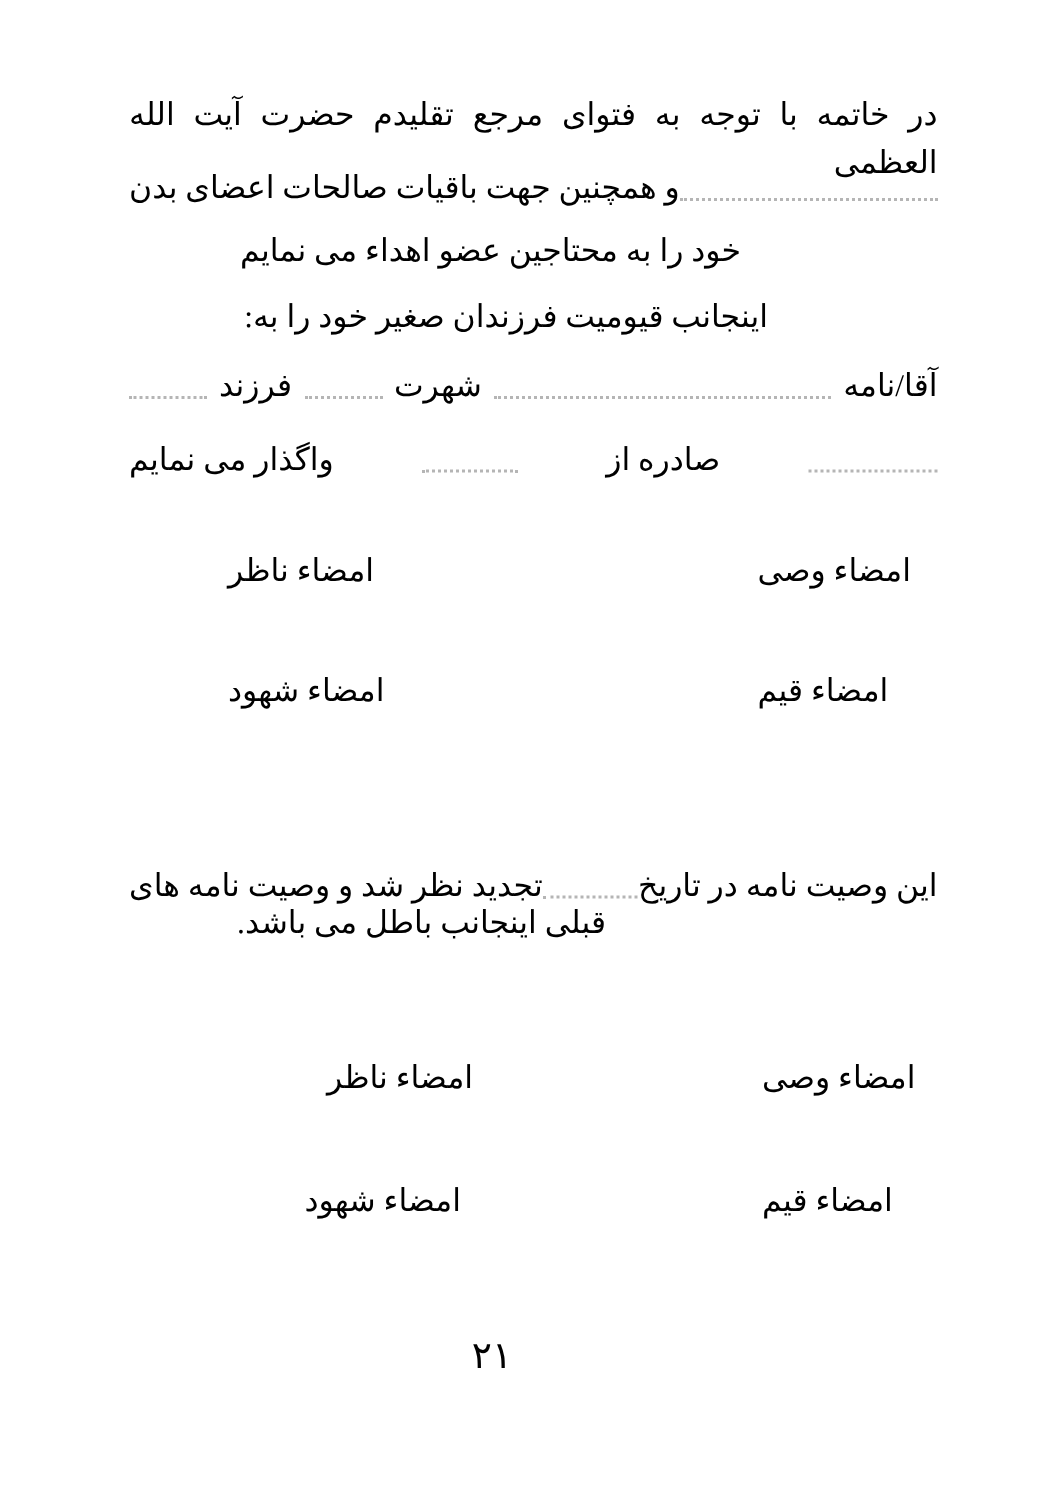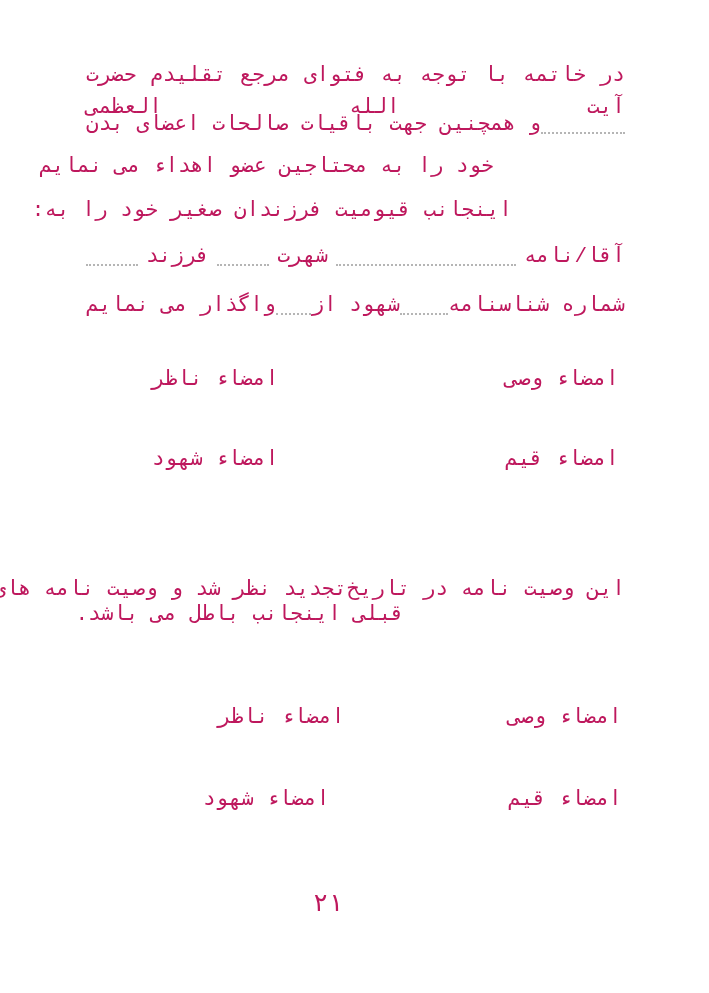--- a/index.html
+++ b/index.html
@@ -5,23 +5,23 @@
   html, body {
     margin: 0;
     padding: 0;
     background: #ffffff;
   }
   .page {
     position: relative;
     width: 656px;
     height: 993px;
     background: #ffffff;
-    font-family: Liberation Mono, monospace;
+    font-family: Liberation Serif, serif;
     font-size: 21px;
-    color: #be185d;
+    color: #000000;
     direction: rtl;
     overflow: hidden;
   }
   .line {
     position: absolute;
     line-height: 32px;
     white-space: nowrap;
   }
   .justified {
     white-space: normal;
@@ -76,23 +76,22 @@
   <div class="flexline" style="top:241px;">
     <span>آقا/نامه</span>
     <span class="dots" style="flex:1; margin:0 8px;"></span>
     <span>شهرت</span>
     <span class="dots" style="width:52px; margin:0 8px;"></span>
     <span>فرزند</span>
     <span class="dots" style="width:52px; margin-right:8px;"></span>
   </div>
 
   <div class="flexline" style="top:290px; justify-content:space-between;">
-    <span>شماره شناسنامه</span>
     <span class="dots" style="width:86px;"></span>
-    <span>شهود از</span>
+    <span>صادره از</span>
     <span class="dots" style="width:64px;"></span>
     <span>واگذار می نمایم</span>
   </div>
 
   <span class="sig-label" style="top:364px; left:505px;">امضاء وصی</span>
   <span class="sig-label" style="top:364px; left:152px;">امضاء ناظر</span>
   <span class="sig-label" style="top:444px; left:505px;">امضاء قیم</span>
   <span class="sig-label" style="top:444px; left:152px;">امضاء شهود</span>
 
   <div class="flexline" style="top:574px; justify-content:space-between;">

